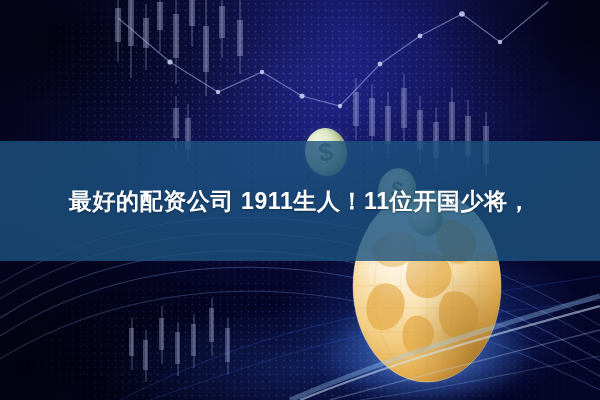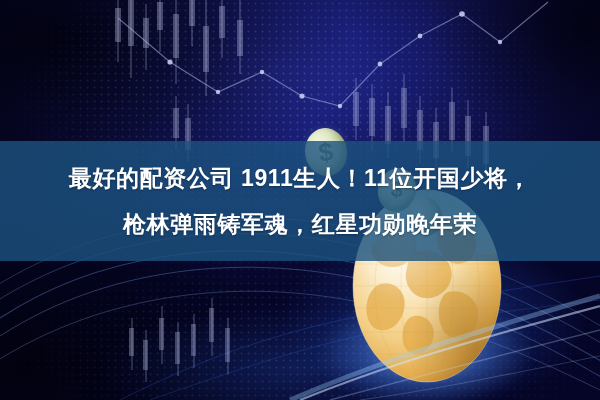--- a/index.html
+++ b/index.html
@@ -326,16 +326,15 @@
     <span class="sym">$</span>
   </div>
   <div class="coin" id="coin-three"></div>
   <div class="coin" id="coin-main">
     <span class="sym">$</span>
   </div>
 
   <div id="title-band"></div>
   <div id="title-text">
     <div class="title-line">最好的配资公司 1911生人！11位开国少将，</div>
-    <div class="title-line">枪林弹雨铸军魂，红星功勋晚年荣</div>
   </div>
 
 </div>
 
 </body></html>

